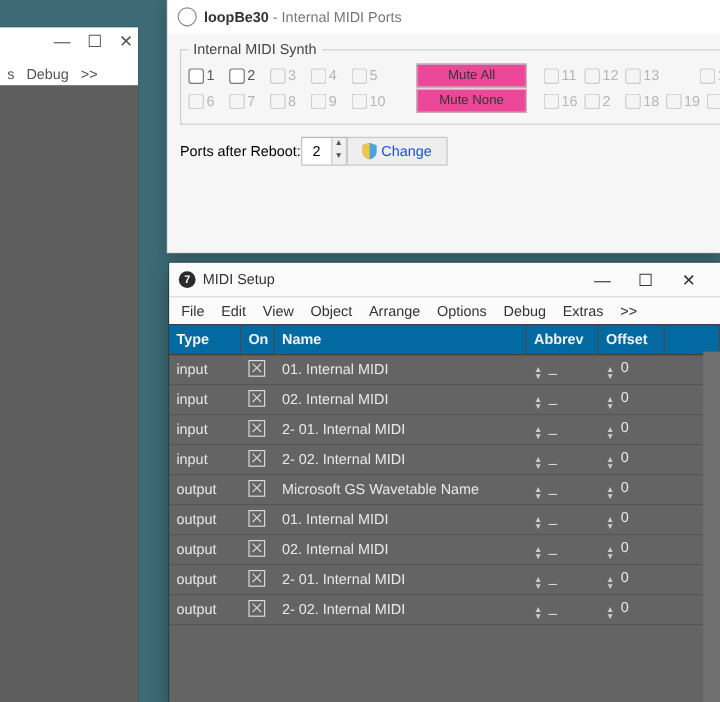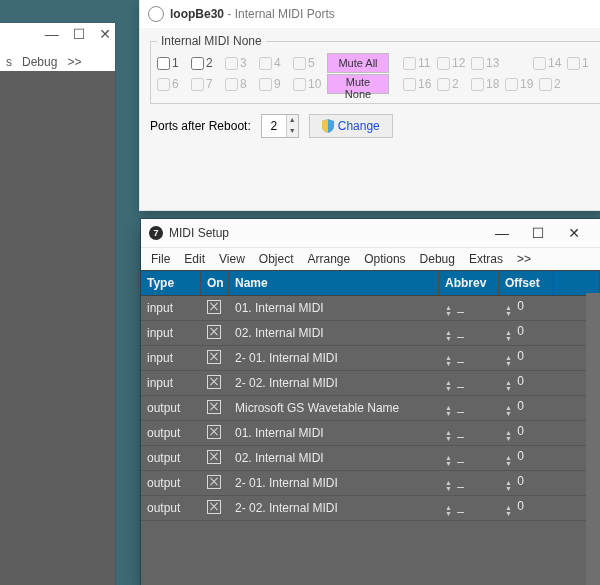--- a/index.html
+++ b/index.html
@@ -100,37 +100,37 @@
   gap: 2px;
   width: 30px;
   color: #555;
 }
 .chk input {
   width: 13px; height: 13px;
   margin: 0;
   accent-color: #222;
 }
 .mute-btn {
-  width: 62px;
+  width: 92px;
   height: 20px;
   font-size: 11px;
-  background: #f0abfc;
+  background: #ec4899;
   border: 1px solid #bdbdbd;
   color: #333;
+  margin-left: 20px;
 }
 .shortcut-row {
   display: flex; align-items: center; gap: 4px;
   margin-top: 4px;
   color: #333;
 }
 .shortcut-row input { width: 13px; height: 13px; accent-color: #2a6fb3; }
 .reboot {
   display: flex;
   align-items: center;
-  gap: 10px;
   margin-top: 10px;
 }
 .spinner {
   width: 36px; height: 22px;
   display: inline-flex;
   border: 1px solid #b8b8b8;
 }
 .spinner input {
   width: 20px; border: none; text-align: center;
   font-size: 12px; outline: none;
@@ -276,21 +276,21 @@
   <div class="bg-body"></div>
 </div>
 
 <div class="loopbe">
   <div class="loopbe-title">
     <span class="app-icon"></span>
     <span><b>loopBe30</b><span> - Internal MIDI Ports</span></span>
   </div>
   <div class="loopbe-body">
     <fieldset class="mute">
-      <legend>Internal MIDI None</legend>
+      <legend>Internal MIDI Synth</legend>
       <div class="mute-row" id="mute-row-1">
           <label class="chk">
             <input type="checkbox" style="">
             <span>1</span>
           </label>
           <label class="chk">
             <input type="checkbox" style="">
             <span>2</span>
           </label>
           <label class="chk" style="color: rgb(181, 181, 181);">

